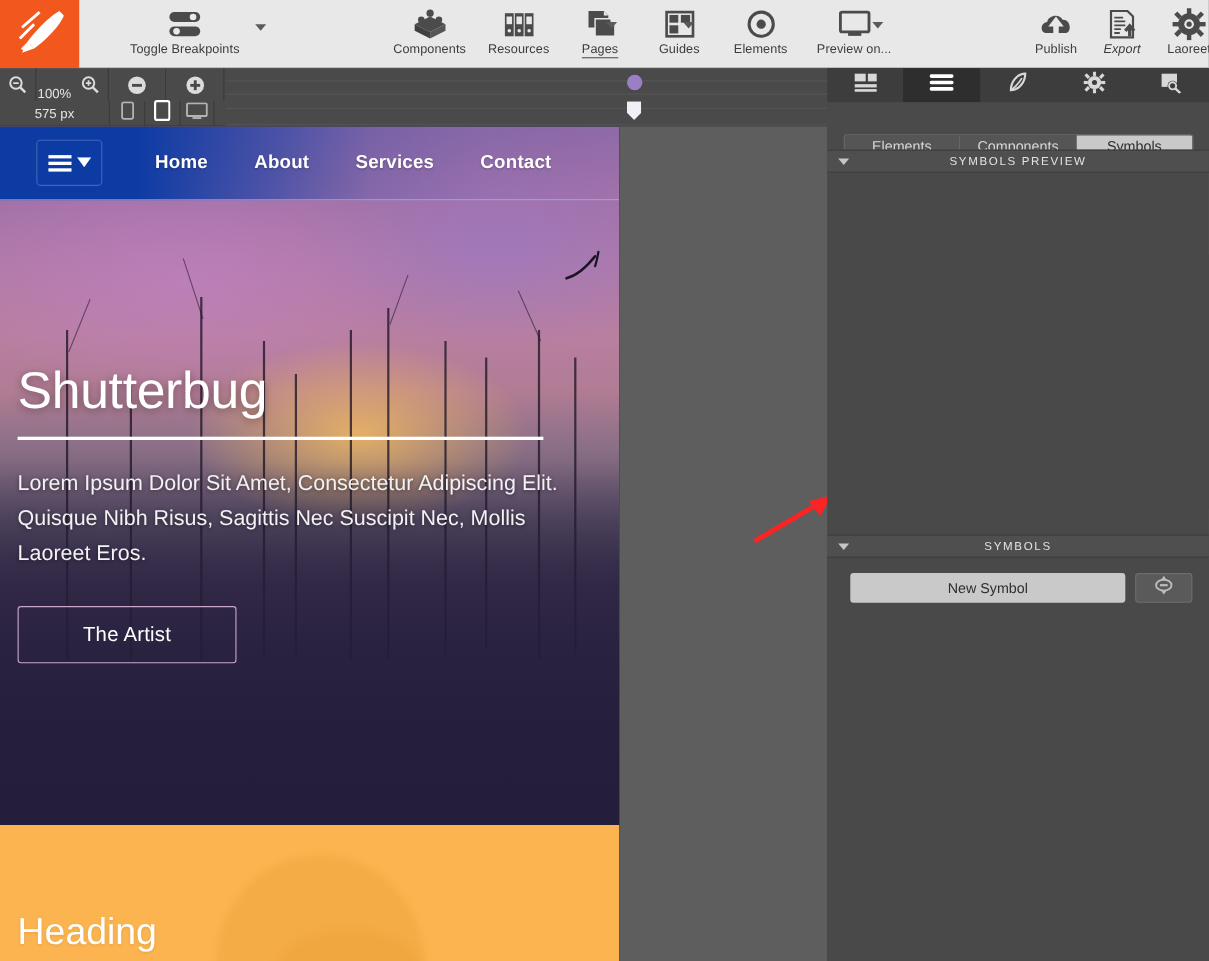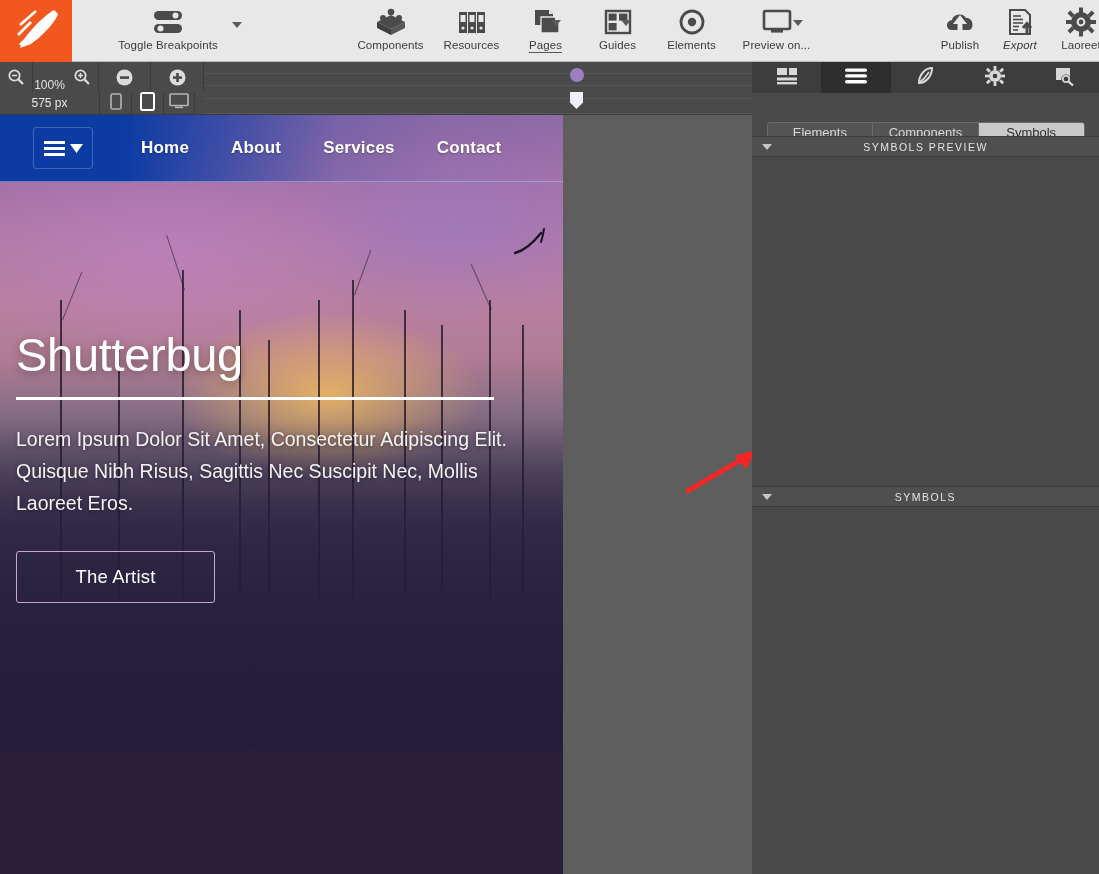--- a/index.html
+++ b/index.html
@@ -566,20 +566,25 @@
           </div>
           <div id="nav-links">
             <span class="nav-link">Home</span>
             <span class="nav-link">About</span>
             <span class="nav-link">Services</span>
             <span class="nav-link">Contact</span>
           </div>
         </div>
       </div>
 
+      <div id="orange-sec">
+        <div id="orange-ghost"></div>
+        <div id="orange-ghost2"></div>
+        <div id="orange-heading">Heading</div>
+      </div>
 
     </div>
   </div>
 
   <span id="annot-arrow">
     <svg width="85" height="60" viewBox="0 0 85 60">
       <path d="M6 52 L64 18" stroke="#fb2424" stroke-width="4.5" fill="none"></path>
       <path d="M76 10 L55 16 L66 29 Z" fill="#fb2424"></path>
     </svg>
   </span>
@@ -656,15 +661,28 @@
       <span class="tri"></span>
       <span class="sec-title">SYMBOLS PREVIEW</span>
     </div>
 
 
     <div id="symbols-header" class="sec-header">
       <span class="tri"></span>
       <span class="sec-title">SYMBOLS</span>
     </div>
 
+    <div id="symbols-body">
+      <div id="new-symbol-btn">New Symbol</div>
+      <div id="link-symbol-btn">
+        <span>
+          <svg width="22" height="20" viewBox="0 0 22 20">
+            <ellipse cx="11" cy="10" rx="7" ry="5" fill="none" stroke="#bdbdbd" stroke-width="1.7"></ellipse>
+            <rect x="7.5" y="9" width="7" height="2" fill="#bdbdbd"></rect>
+            <path d="M11 1.5 L13.4 5 H8.6 Z" fill="#bdbdbd"></path>
+            <path d="M11 18.5 L8.6 15 H13.4 Z" fill="#bdbdbd"></path>
+          </svg>
+        </span>
+      </div>
+    </div>
   </div>
 
 </div>
 
 </body></html>

